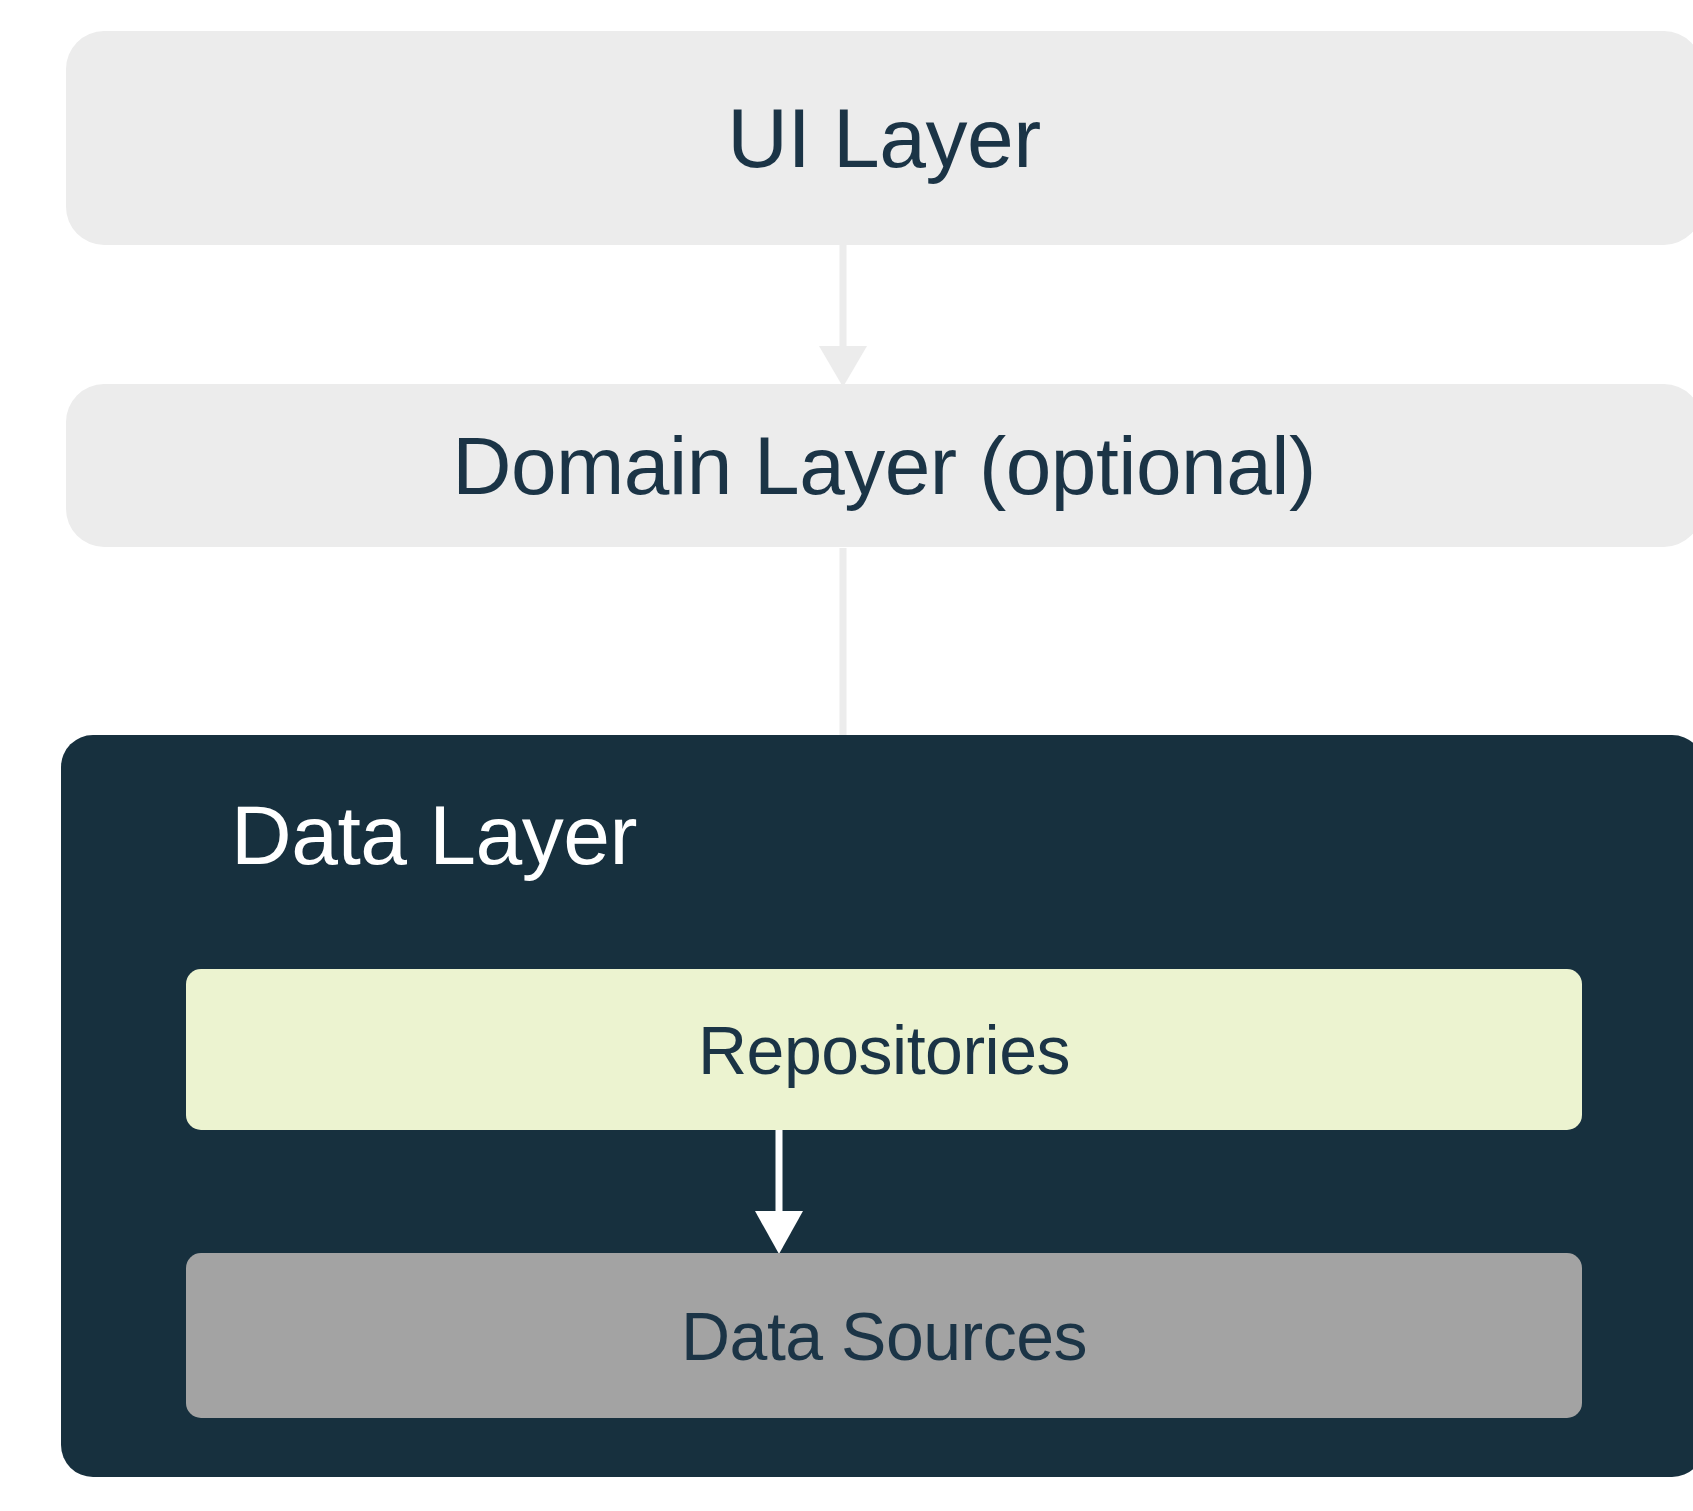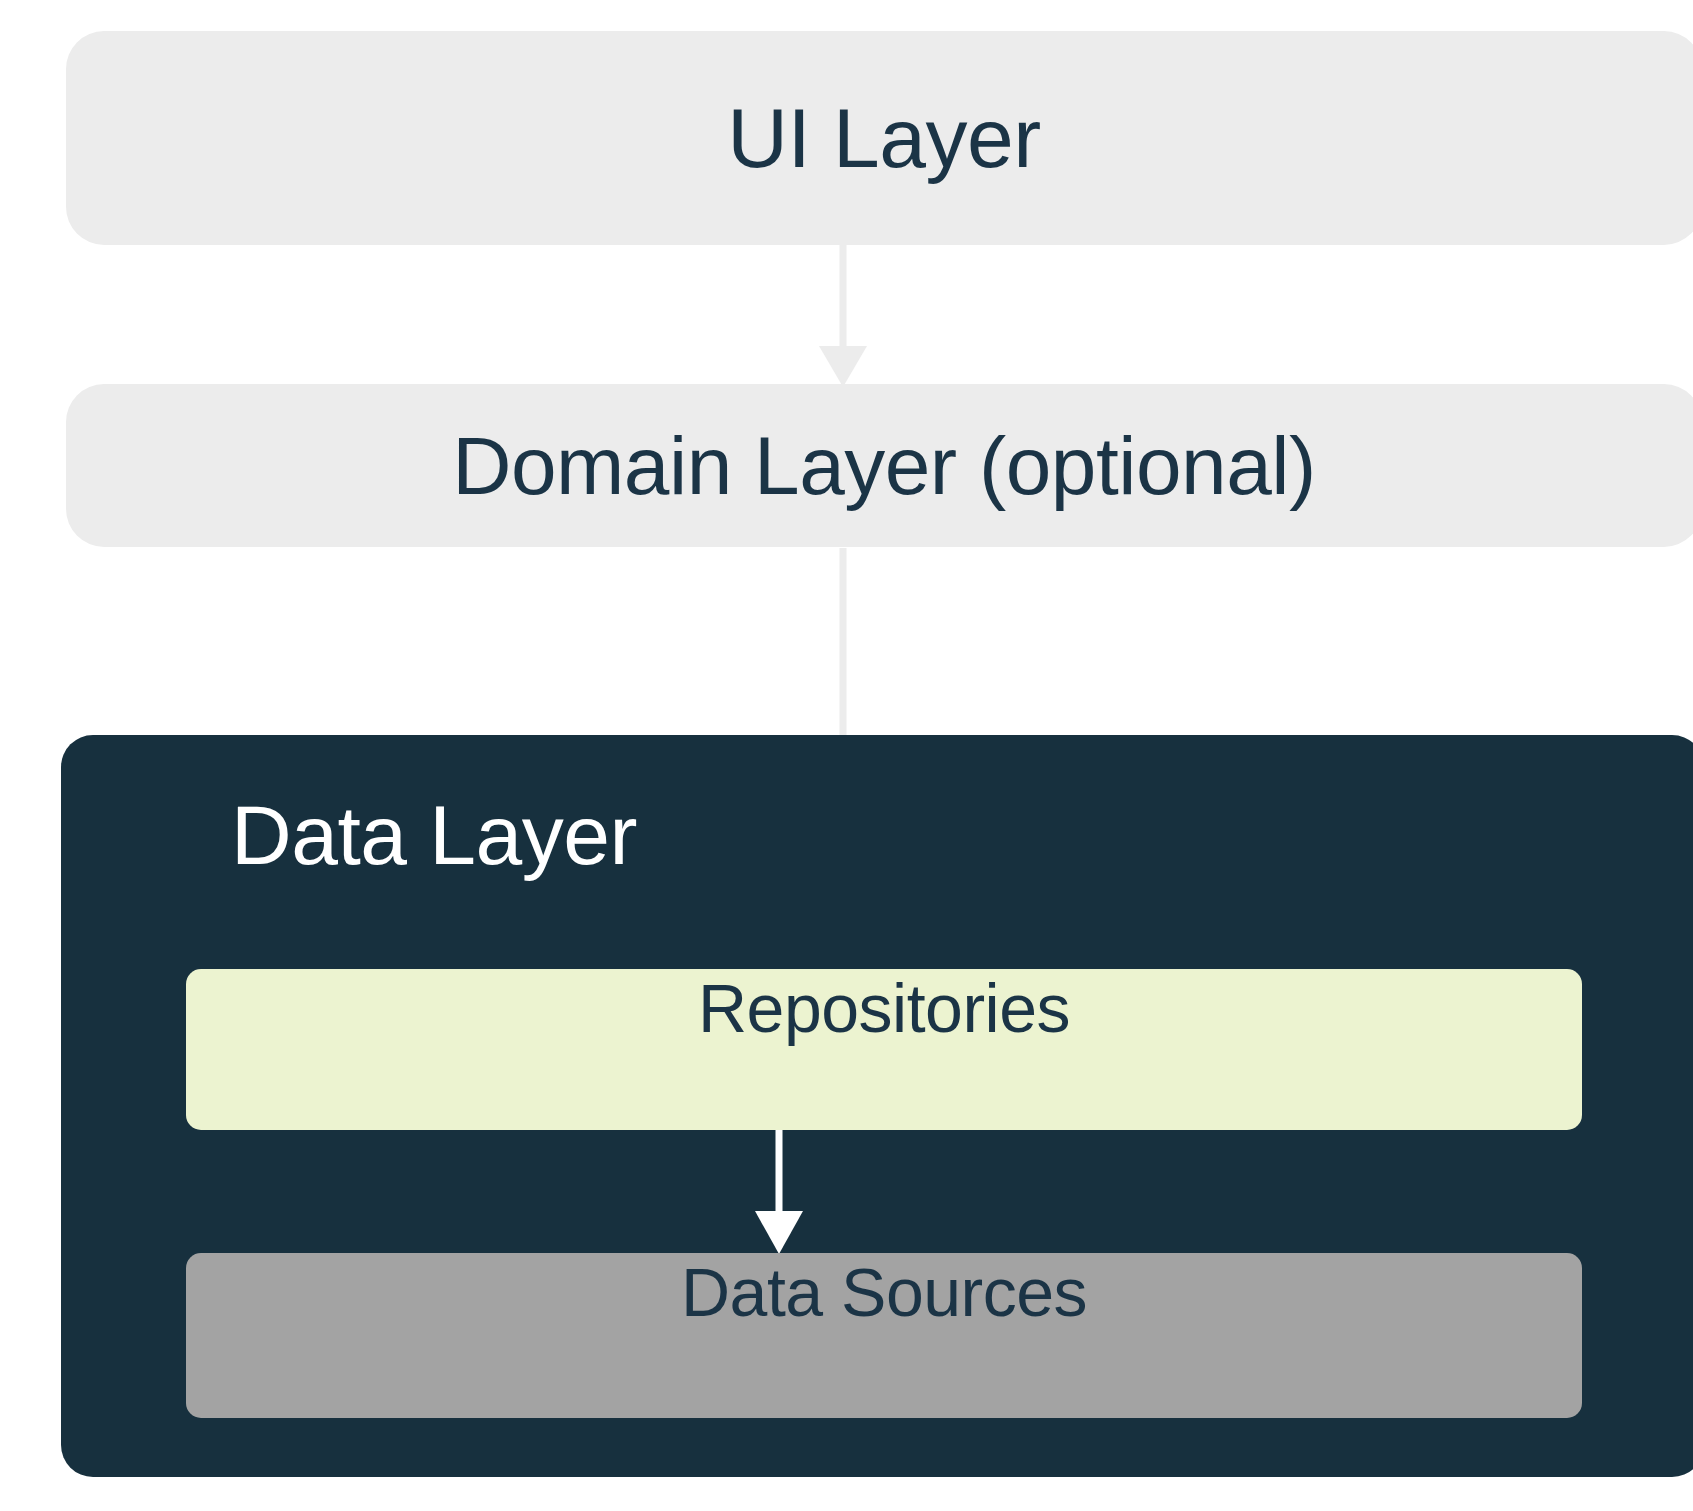--- a/index.html
+++ b/index.html
@@ -85,20 +85,21 @@
     white-space: nowrap;
   }
 
   
   .inner-box {
     position: absolute;
     left: 125px;
     width: 1396px;
     box-sizing: border-box;
     display: flex;
+    align-items: center;
     justify-content: center;
     border-radius: 15px;
   }
 
   #repositories-box {
     top: 234px;
     height: 161px;
     background: #ecf3d0;
   }
 

